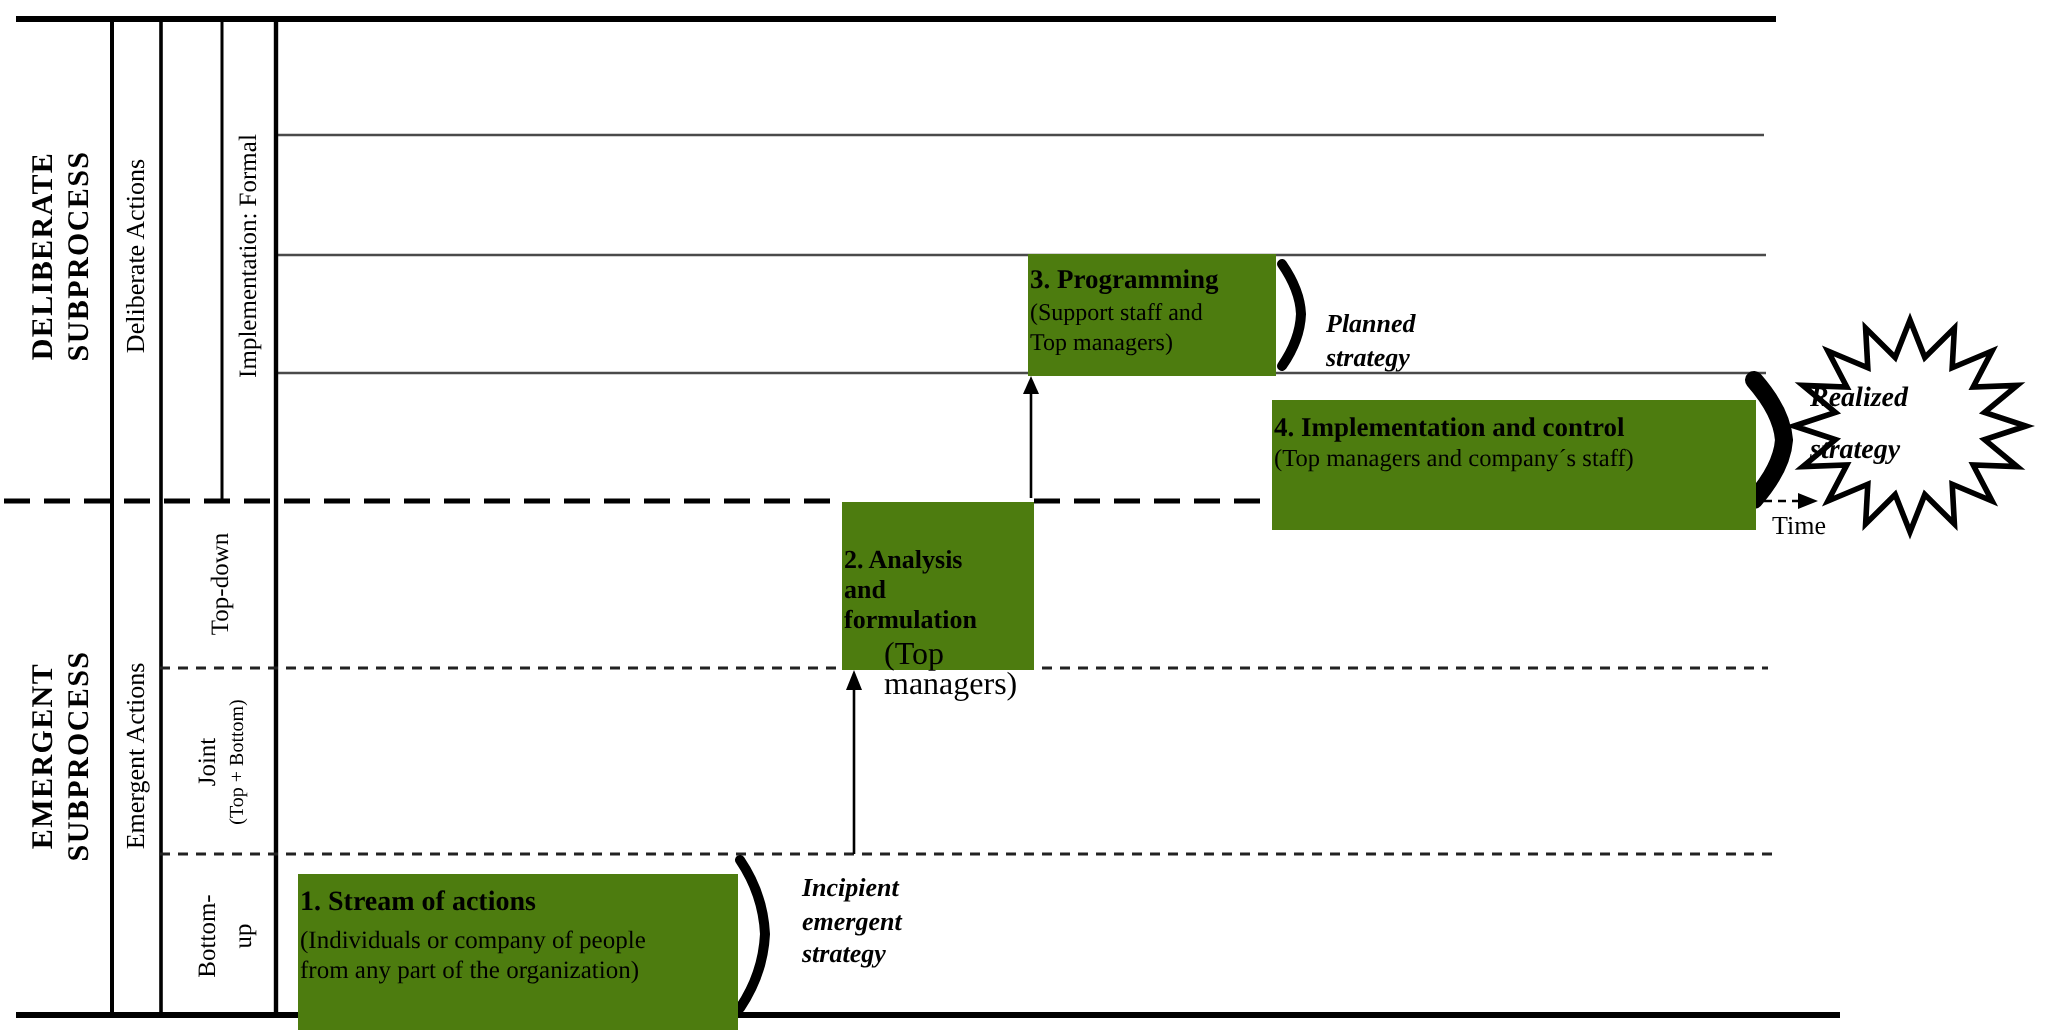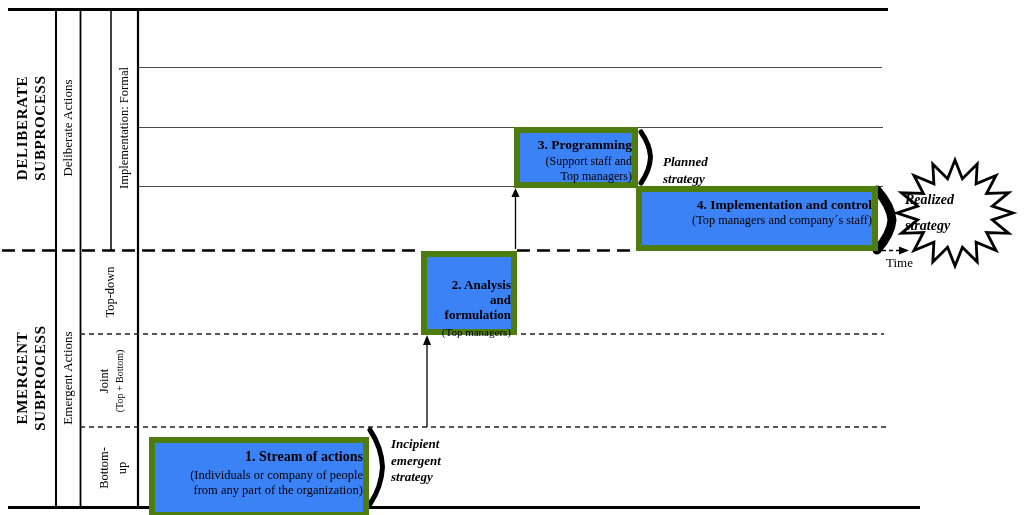--- a/index.html
+++ b/index.html
@@ -9,26 +9,26 @@
 
   
   .vtext { position:absolute; height:18px; line-height:18px; transform:rotate(-90deg);
            text-align:center; white-space:nowrap; color:#000; }
   .vt-bold  { font-weight:bold; font-size:15px; letter-spacing:0.7px; }
   .vt-med   { font-size:13px; }
   .vt-small { font-size:12.5px; }
   .vt-tiny  { font-size:10px; }
 
   
-  .pbox { position:absolute; border:6px solid #4d7c0f; background:#3b82f6; text-align:right;
+  .pbox { position:absolute; border:1px solid #4d7c0f; background:#4d7c0f; text-align:left;
           box-sizing:border-box; }
   .pbox .t { font-weight:bold; font-size:13.5px; line-height:16px; }
   .pbox .s { font-size:12.3px; line-height:15px; }
   .pbox2 .t { font-size:13px; line-height:15px; }
-  .pbox2 .s { font-size:11px; margin-top:3px; }
+  .pbox2 .s { font-size:16px; margin-top:3px;margin-left:20px; }
 
   
   .flabel { position:absolute; font-style:italic; font-weight:bold; font-size:13px;
             line-height:16.5px; white-space:nowrap; }
   .timelabel { position:absolute; font-size:13px; font-style:normal; font-weight:normal; }
 </style>
 </head>
 <body>
 
 <div class="canvas">
@@ -97,26 +97,26 @@
     <div class="t">formulation</div>
     <div class="s">(Top managers)</div>
   </div>
 
   <div class="pbox" style="left:514px; top:127px; width:124px; height:61px; padding-top:4px;">
     <div class="t">3. Programming</div>
     <div class="s" style="font-size:12px; line-height:14.5px; margin-top:1px;">(Support staff and</div>
     <div class="s" style="font-size:12px; line-height:14.5px;">Top managers)</div>
   </div>
 
-  <div class="pbox" style="left:636px; top:186px; width:242px; height:65px; padding-top:5px;">
+  <div class="pbox" style="left:636px; top:200px; width:242px; height:65px; padding-top:5px;">
     <div class="t">4. Implementation and control</div>
     <div class="s">(Top managers and company´s staff)</div>
   </div>
 
-  <div class="flabel" style="left:391px; top:436px;">
+  <div class="flabel" style="left:401px; top:436px;">
     <div>Incipient</div>
     <div>emergent</div>
     <div>strategy</div>
   </div>
 
   <div class="flabel" style="left:663px; top:138px;margin-top:16px;">
     <div>Planned</div>
     <div>strategy</div>
   </div>
 

